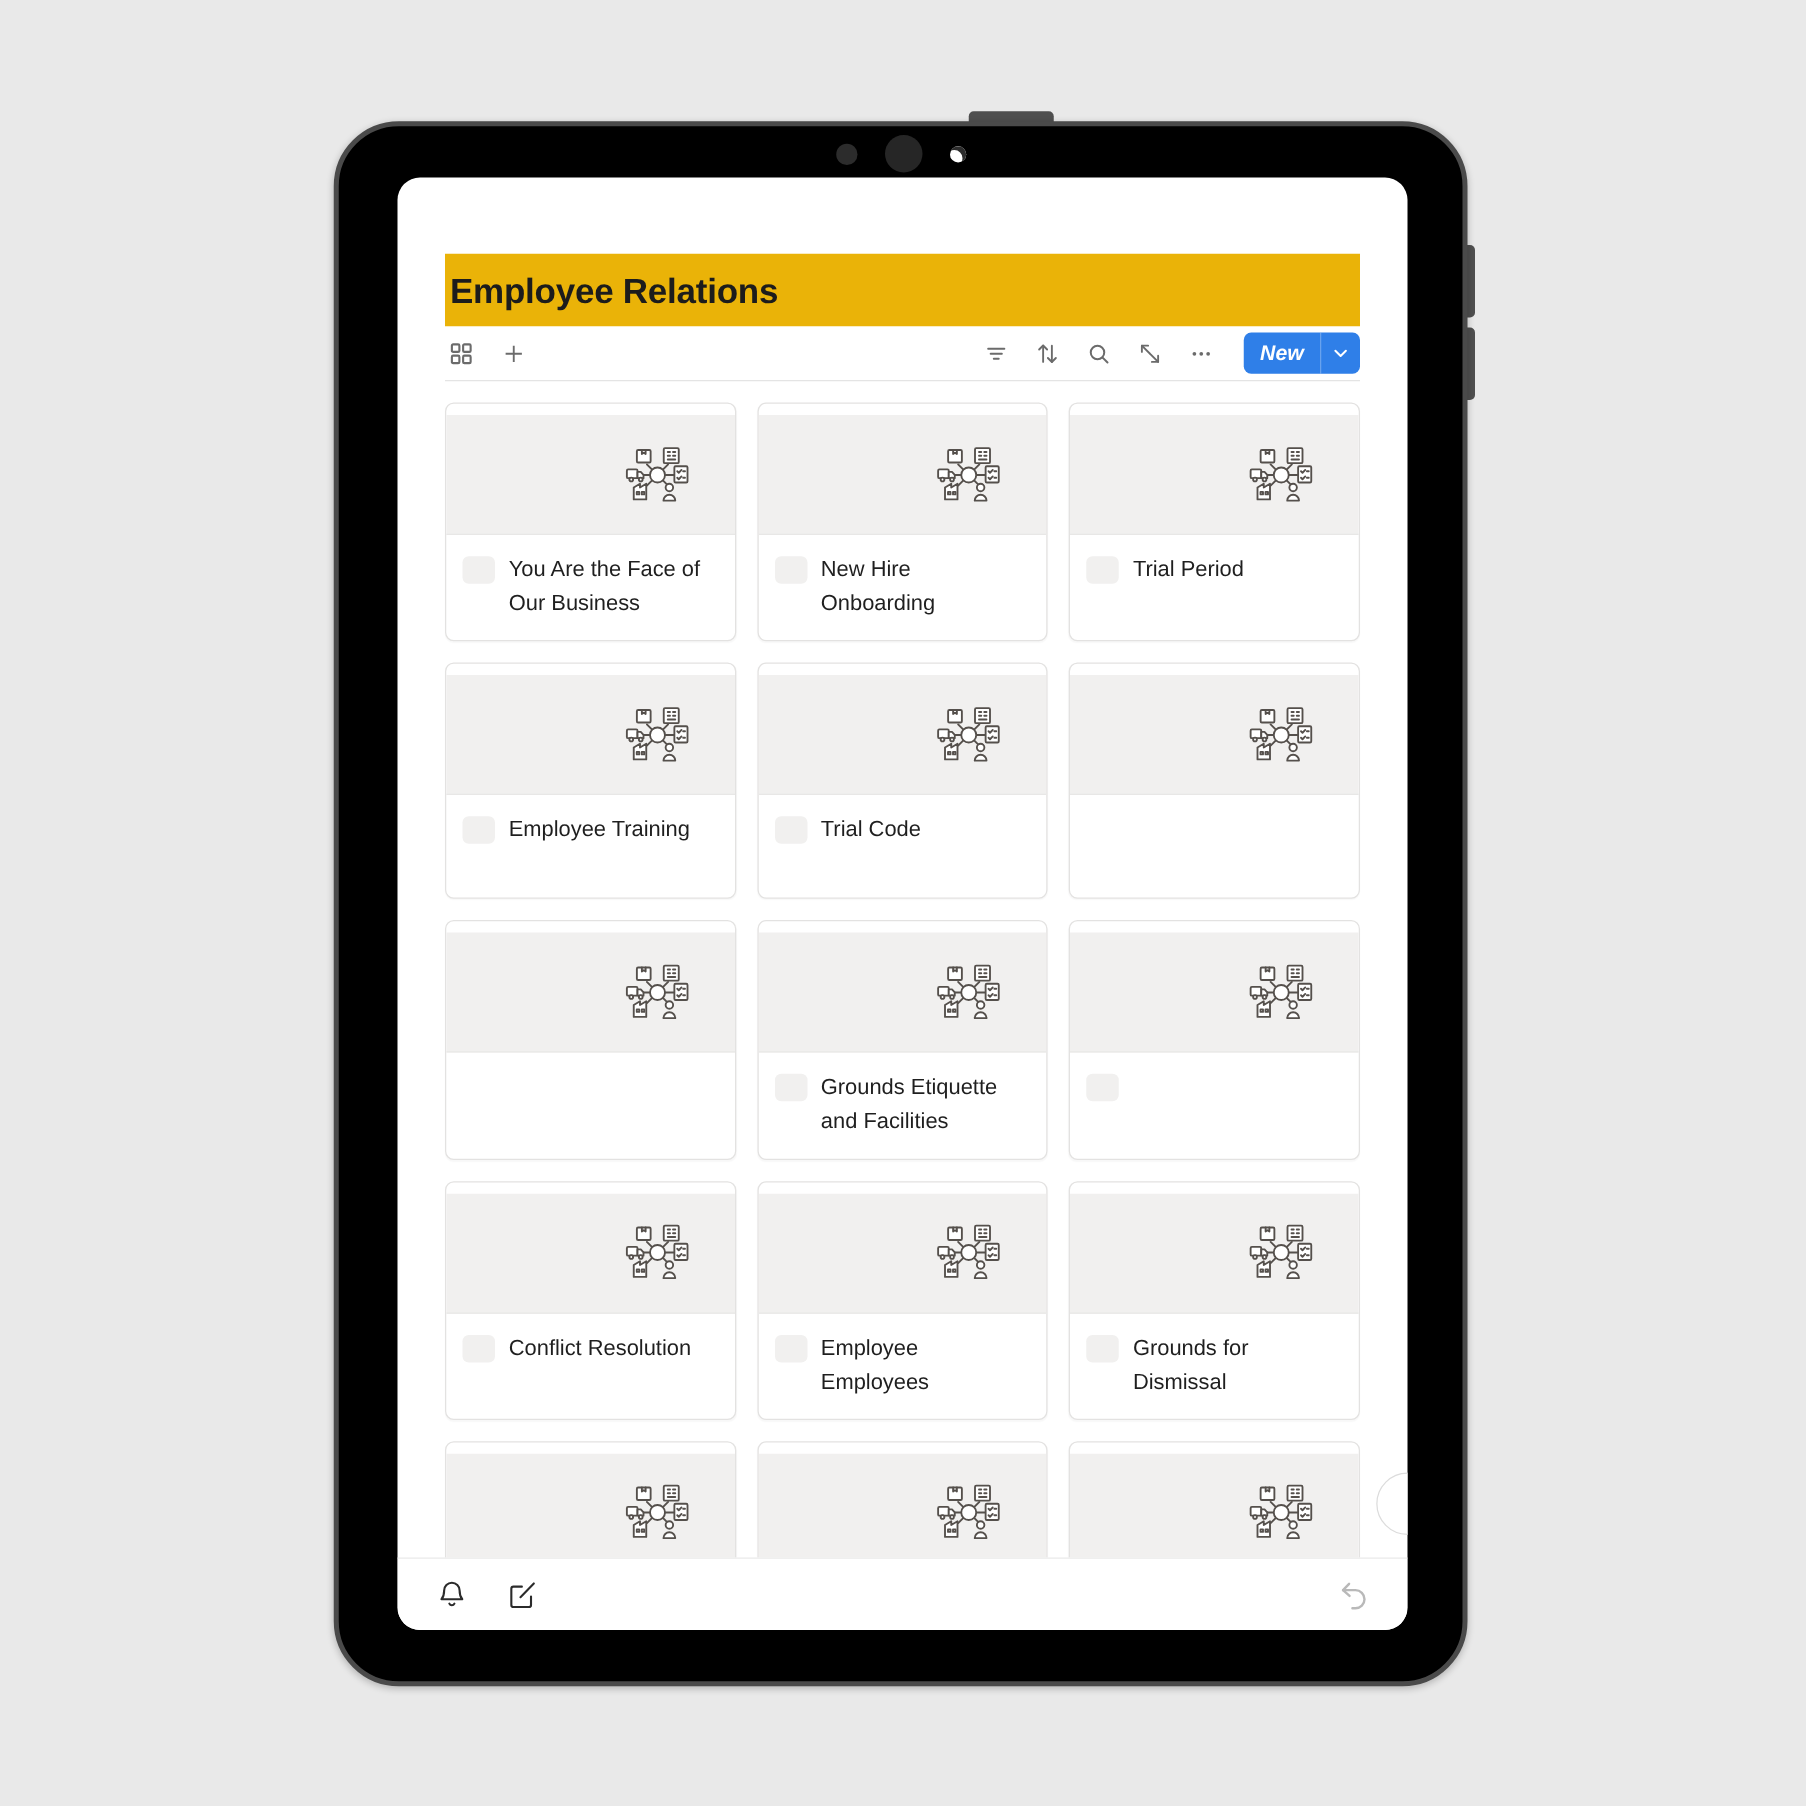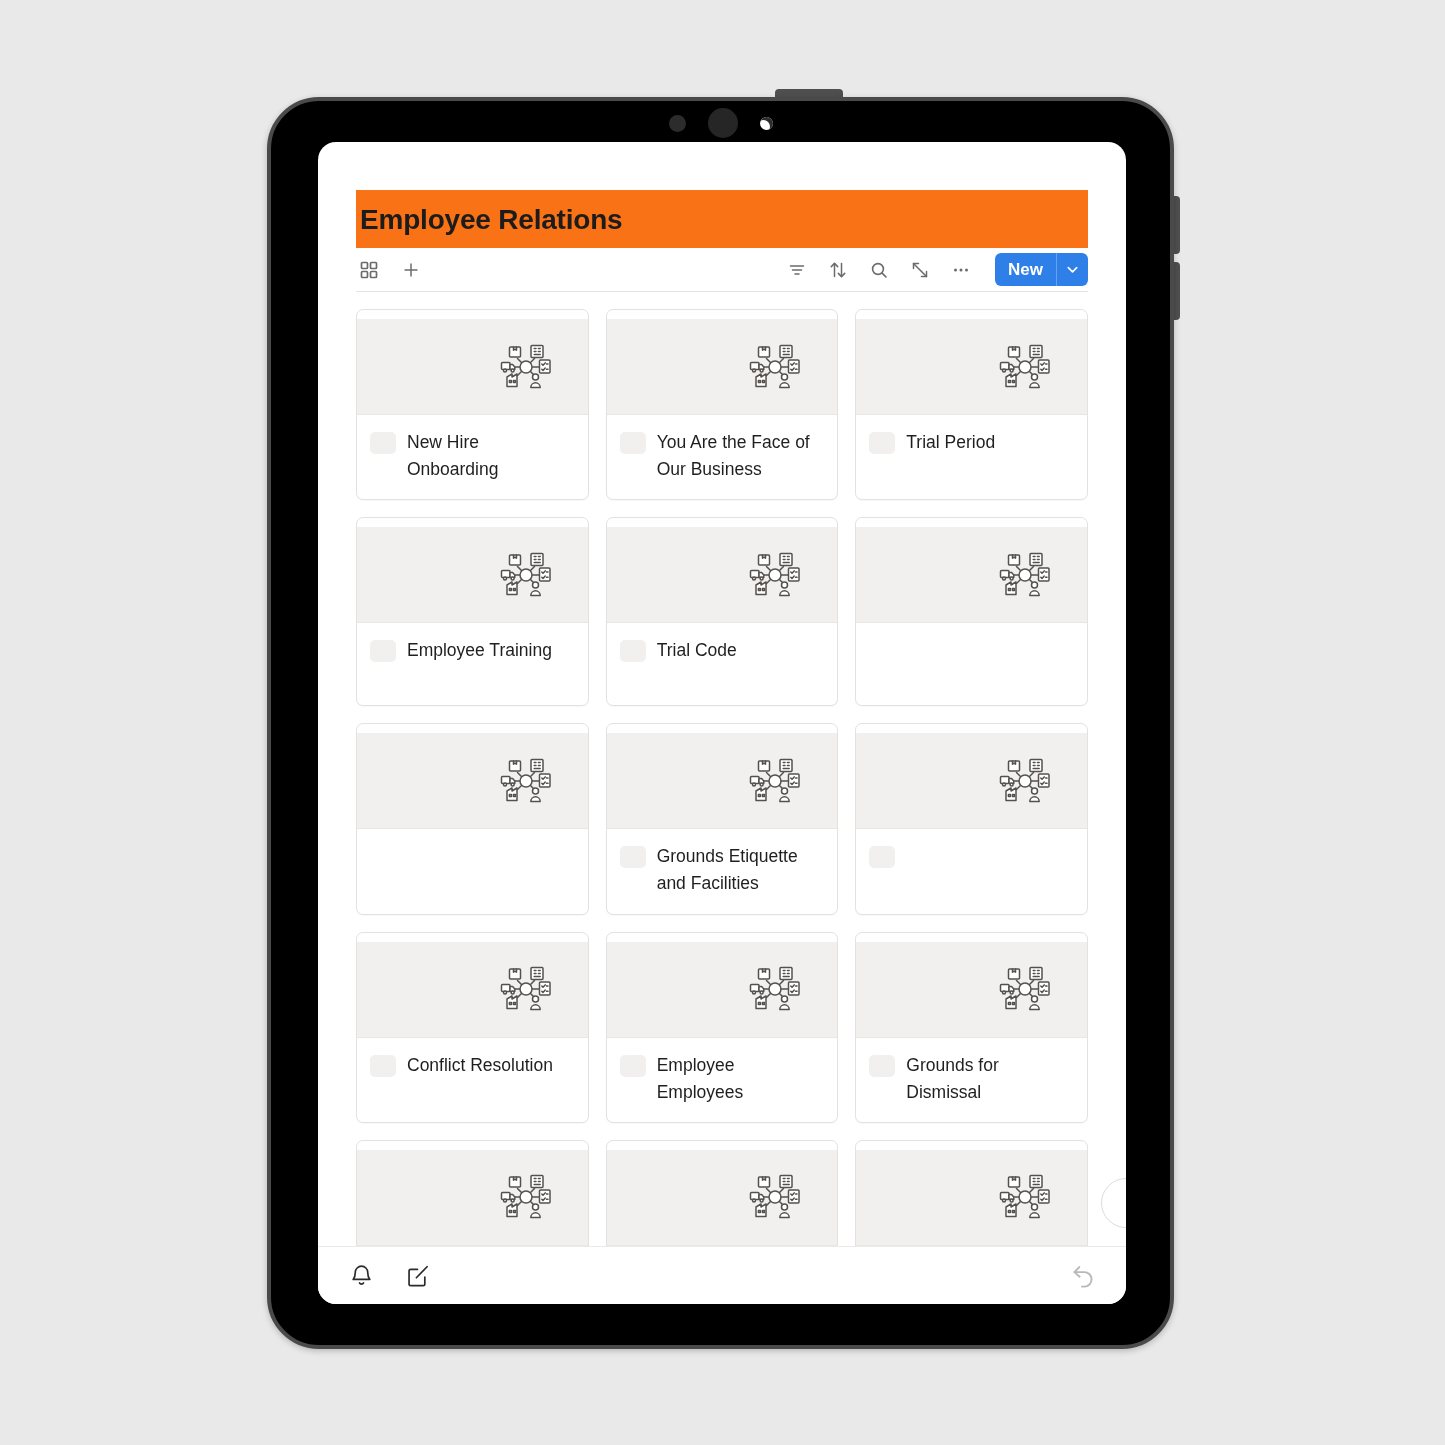--- a/index.html
+++ b/index.html
@@ -87,23 +87,23 @@
     top: 142px;
     width: 808px;
     height: 1162px;
     background: #ffffff;
     border-radius: 18px;
     overflow: hidden;
   }
 
   
   #app-header {
-    background: #f97316;
+    background: #eab308;
     padding: 14px 0 12px 0;
-    margin: 48px 38px 0 38px;
+    margin: 61px 38px 0 38px;
   }
   #page-title {
     font-size: 28px;
     font-weight: bold;
     color: #1c1c1c;
     letter-spacing: -0.2px;
     padding-left: 4px;
   }
 
   
@@ -133,20 +133,21 @@
     margin-left: 6px;
     overflow: hidden;
   }
   #new-button {
     color: #fff;
     font-size: 17px;
     font-weight: 600;
     padding: 0 13px;
     display: flex; align-items: center; height: 100%;
     cursor: pointer;
+    font-style: italic;
   }
   #new-dropdown-button {
     width: 32px; height: 100%;
     display: flex; align-items: center; justify-content: center;
     border-left: 1px solid rgba(255,255,255,0.28);
     color: #fff;
     cursor: pointer;
   }
 
   
@@ -355,70 +356,70 @@
     <rect x="9.4" y="39.5" width="2" height="2"></rect>
     <rect x="13.4" y="39.5" width="2" height="2"></rect>
 
     <circle cx="35.5" cy="36" r="3" fill="#fff"></circle>
     <path d="M30.8 46.5a4.7 4.7 0 0 1 9.4 0z" fill="#fff"></path>
   </svg>
           </span>
     </div>
     <div class="card-body">
       <div class="card-checkbox"></div>
+      <div class="card-title">You Are the Face of Our Business</div>
+    </div>
+      </div>
+      <div class="card">
+    <div class="card-thumb">
+      <span>
+  <svg width="52" height="52" viewBox="0 0 52 52" fill="none" stroke="#55504c" stroke-width="1.5" stroke-linecap="round" stroke-linejoin="round">
+
+    <line x1="26" y1="26" x2="17.5" y2="17.5"></line>
+    <line x1="26" y1="26" x2="34.5" y2="17.5"></line>
+    <line x1="26" y1="26" x2="14" y2="26"></line>
+    <line x1="26" y1="26" x2="39" y2="26"></line>
+    <line x1="26" y1="26" x2="17.5" y2="34.5"></line>
+    <line x1="26" y1="26" x2="34.5" y2="34.5"></line>
+
+    <circle cx="26" cy="26" r="6" fill="#fff"></circle>
+
+    <rect x="9.5" y="6" width="11" height="10" rx="1" fill="#fff"></rect>
+    <path d="M13.5 6v3.2l1.5-1 1.5 1V6"></path>
+
+    <rect x="31" y="4.5" width="12" height="12" rx="1" fill="#fff"></rect>
+    <line x1="34.2" y1="7.6" x2="36" y2="7.6"></line>
+    <line x1="38.4" y1="7.6" x2="40.2" y2="7.6"></line>
+    <line x1="34.2" y1="10.6" x2="36" y2="10.6"></line>
+    <line x1="38.4" y1="10.6" x2="40.2" y2="10.6"></line>
+    <line x1="34.2" y1="13.6" x2="40.2" y2="13.6"></line>
+
+    <rect x="1.5" y="21.5" width="8.5" height="7" rx="1" fill="#fff"></rect>
+    <path d="M10 23.5h2.6l2.2 2.4v2.6H10z" fill="#fff"></path>
+    <circle cx="5" cy="29.6" r="1.5" fill="#fff"></circle>
+    <circle cx="12.6" cy="29.6" r="1.5" fill="#fff"></circle>
+
+    <rect x="39.5" y="19" width="10.5" height="13" rx="1" fill="#fff"></rect>
+    <polyline points="41.8,23 43,24.2 45.2,21.9"></polyline>
+    <line x1="46.5" y1="23" x2="48" y2="23"></line>
+    <polyline points="41.8,28.2 43,29.4 45.2,27.1"></polyline>
+    <line x1="46.5" y1="28.2" x2="48" y2="28.2"></line>
+
+    <path d="M7 45.5V36l5-3v3l5-3v12.5z" fill="#fff"></path>
+    <rect x="9.4" y="39.5" width="2" height="2"></rect>
+    <rect x="13.4" y="39.5" width="2" height="2"></rect>
+
+    <circle cx="35.5" cy="36" r="3" fill="#fff"></circle>
+    <path d="M30.8 46.5a4.7 4.7 0 0 1 9.4 0z" fill="#fff"></path>
+  </svg>
+          </span>
+    </div>
+    <div class="card-body">
+      <div class="card-checkbox"></div>
       <div class="card-title">New Hire Onboarding</div>
-    </div>
-      </div>
-      <div class="card">
-    <div class="card-thumb">
-      <span>
-  <svg width="52" height="52" viewBox="0 0 52 52" fill="none" stroke="#55504c" stroke-width="1.5" stroke-linecap="round" stroke-linejoin="round">
-
-    <line x1="26" y1="26" x2="17.5" y2="17.5"></line>
-    <line x1="26" y1="26" x2="34.5" y2="17.5"></line>
-    <line x1="26" y1="26" x2="14" y2="26"></line>
-    <line x1="26" y1="26" x2="39" y2="26"></line>
-    <line x1="26" y1="26" x2="17.5" y2="34.5"></line>
-    <line x1="26" y1="26" x2="34.5" y2="34.5"></line>
-
-    <circle cx="26" cy="26" r="6" fill="#fff"></circle>
-
-    <rect x="9.5" y="6" width="11" height="10" rx="1" fill="#fff"></rect>
-    <path d="M13.5 6v3.2l1.5-1 1.5 1V6"></path>
-
-    <rect x="31" y="4.5" width="12" height="12" rx="1" fill="#fff"></rect>
-    <line x1="34.2" y1="7.6" x2="36" y2="7.6"></line>
-    <line x1="38.4" y1="7.6" x2="40.2" y2="7.6"></line>
-    <line x1="34.2" y1="10.6" x2="36" y2="10.6"></line>
-    <line x1="38.4" y1="10.6" x2="40.2" y2="10.6"></line>
-    <line x1="34.2" y1="13.6" x2="40.2" y2="13.6"></line>
-
-    <rect x="1.5" y="21.5" width="8.5" height="7" rx="1" fill="#fff"></rect>
-    <path d="M10 23.5h2.6l2.2 2.4v2.6H10z" fill="#fff"></path>
-    <circle cx="5" cy="29.6" r="1.5" fill="#fff"></circle>
-    <circle cx="12.6" cy="29.6" r="1.5" fill="#fff"></circle>
-
-    <rect x="39.5" y="19" width="10.5" height="13" rx="1" fill="#fff"></rect>
-    <polyline points="41.8,23 43,24.2 45.2,21.9"></polyline>
-    <line x1="46.5" y1="23" x2="48" y2="23"></line>
-    <polyline points="41.8,28.2 43,29.4 45.2,27.1"></polyline>
-    <line x1="46.5" y1="28.2" x2="48" y2="28.2"></line>
-
-    <path d="M7 45.5V36l5-3v3l5-3v12.5z" fill="#fff"></path>
-    <rect x="9.4" y="39.5" width="2" height="2"></rect>
-    <rect x="13.4" y="39.5" width="2" height="2"></rect>
-
-    <circle cx="35.5" cy="36" r="3" fill="#fff"></circle>
-    <path d="M30.8 46.5a4.7 4.7 0 0 1 9.4 0z" fill="#fff"></path>
-  </svg>
-          </span>
-    </div>
-    <div class="card-body">
-      <div class="card-checkbox"></div>
-      <div class="card-title">You Are the Face of Our Business</div>
     </div>
       </div>
       <div class="card">
     <div class="card-thumb">
       <span>
   <svg width="52" height="52" viewBox="0 0 52 52" fill="none" stroke="#55504c" stroke-width="1.5" stroke-linecap="round" stroke-linejoin="round">
 
     <line x1="26" y1="26" x2="17.5" y2="17.5"></line>
     <line x1="26" y1="26" x2="34.5" y2="17.5"></line>
     <line x1="26" y1="26" x2="14" y2="26"></line>

